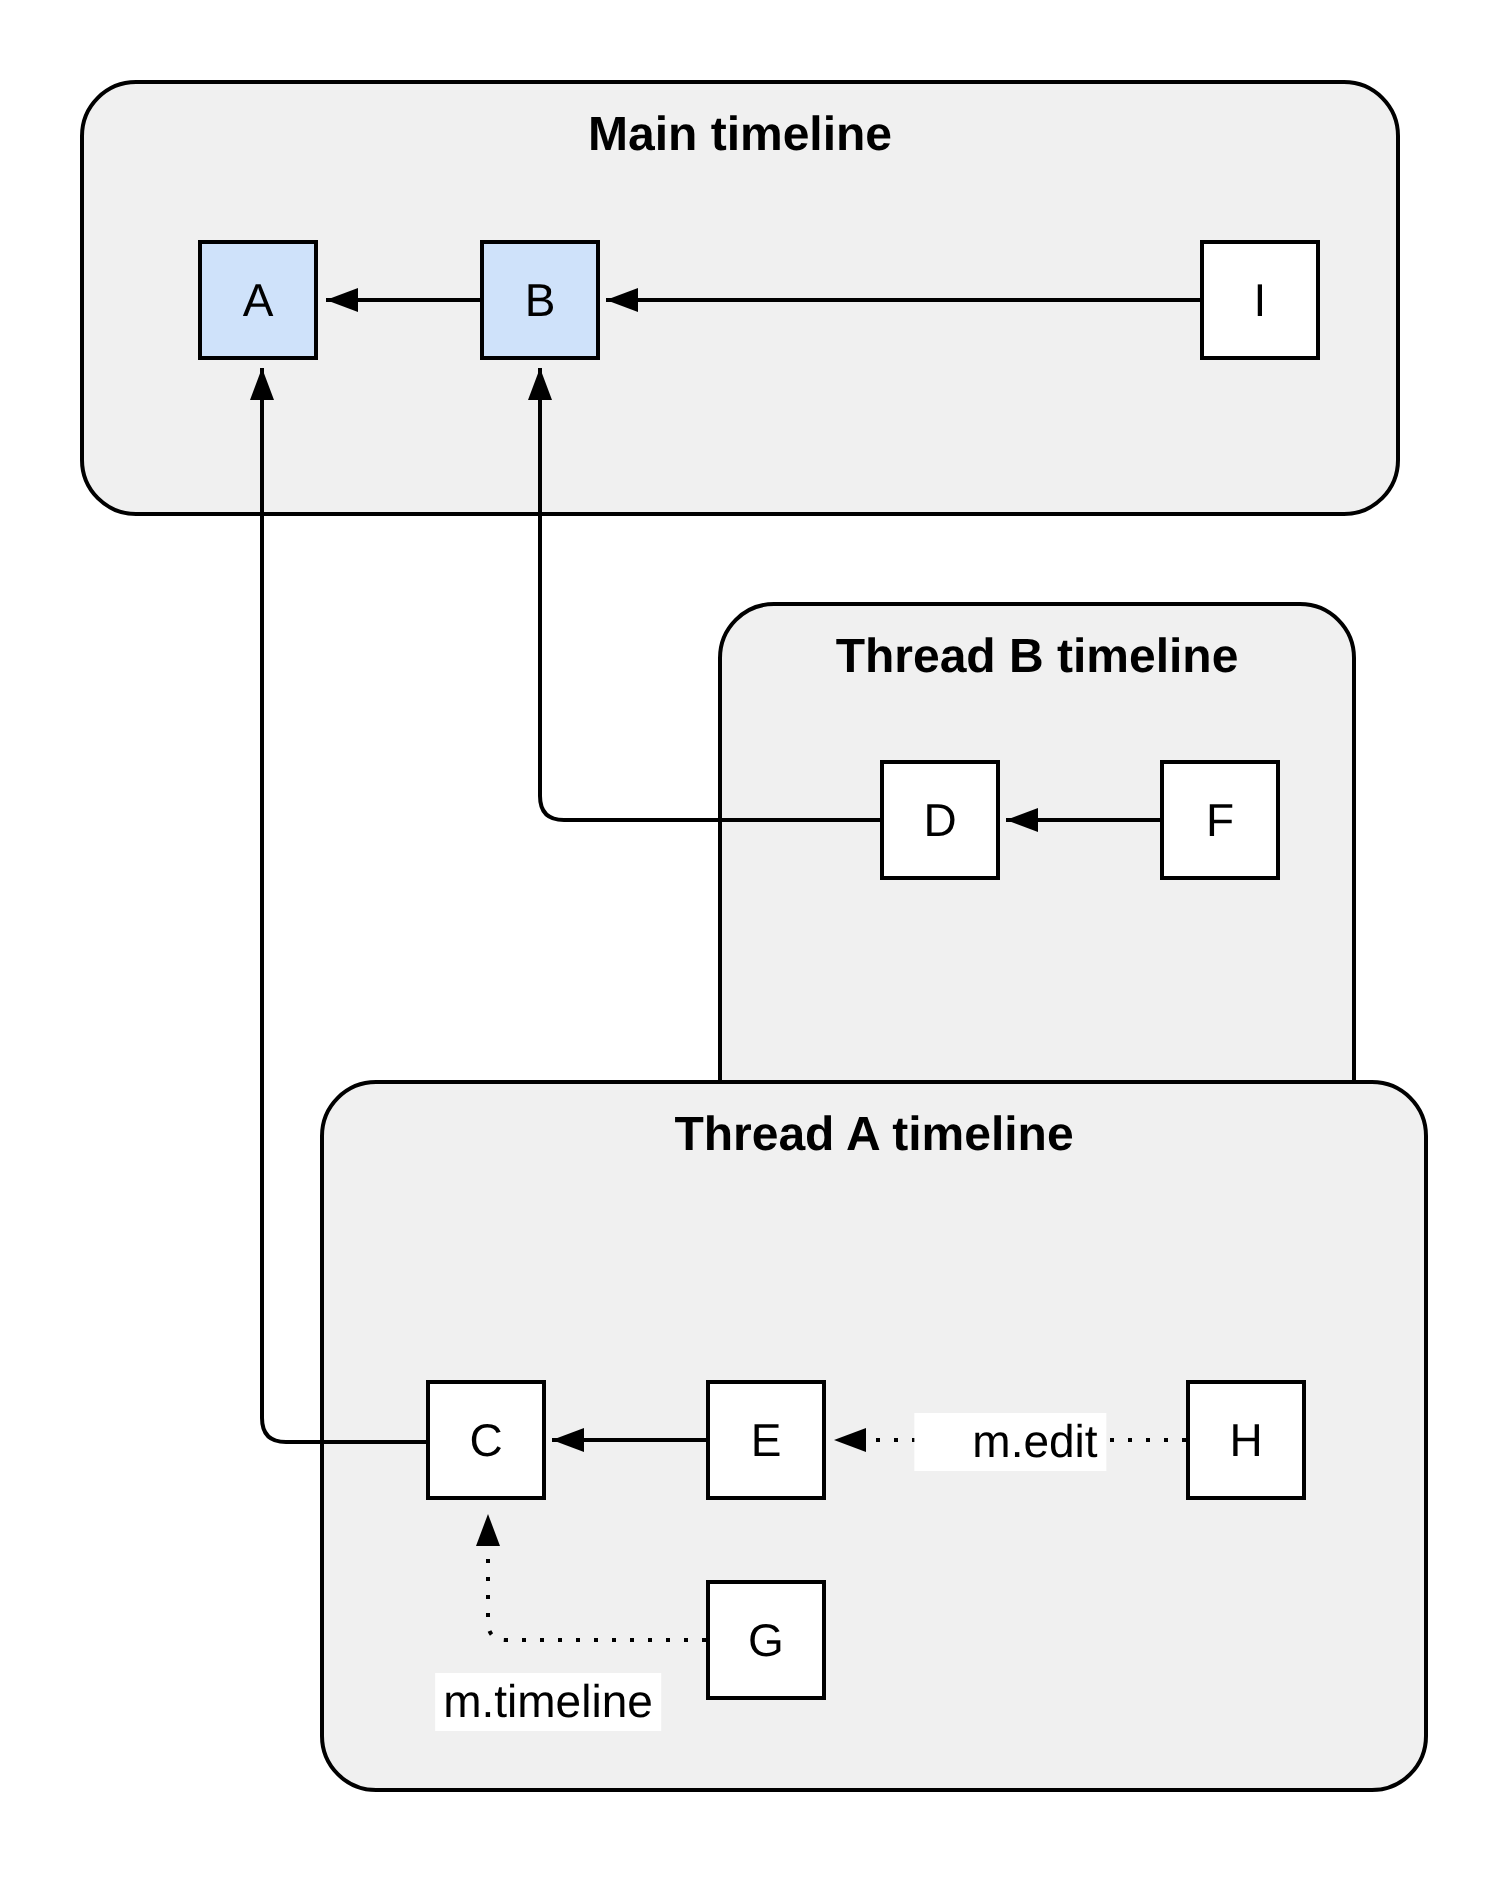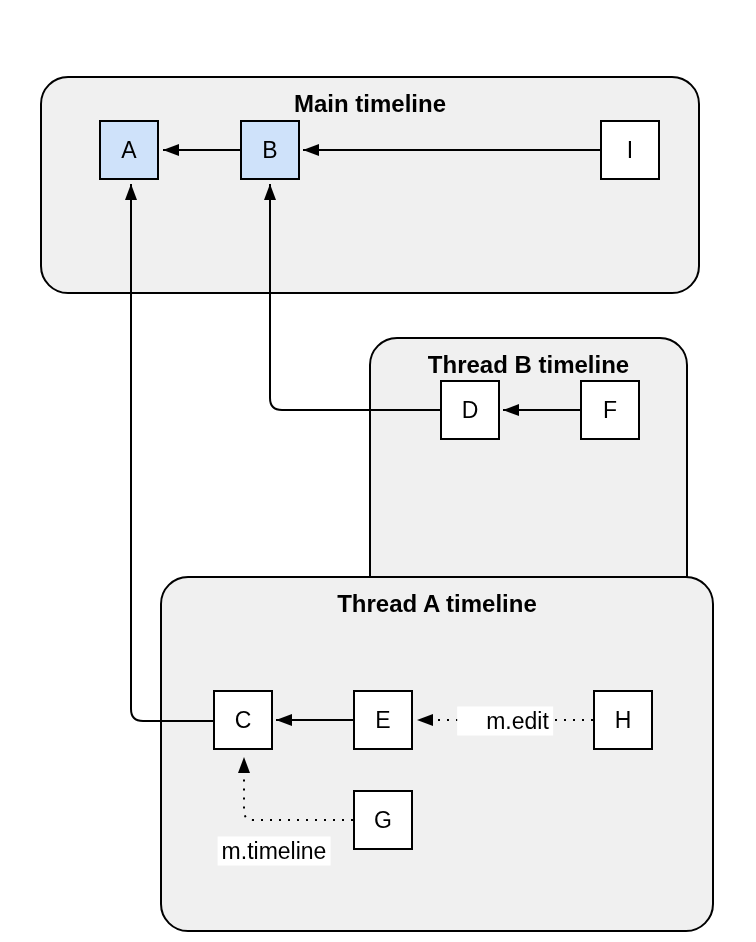--- a/index.html
+++ b/index.html
@@ -15,35 +15,34 @@
     background: #ffffff;
     overflow: hidden;
   }
   .group {
     position: absolute;
     background: #f0f0f0;
     border: 2px solid #000000;
     border-radius: 28px;
     box-sizing: border-box;
     z-index: 1;
-    margin-top: 36px;
   }
   .group-title {
     position: absolute;
     top: 12px;
     left: 0;
     right: 0;
     text-align: center;
     font-weight: bold;
     font-size: 24px;
     color: #000000;
     z-index: 2;
   }
   #group-main    { left: 40px;  top: 40px;  width: 660px; height: 218px; }
-  #group-threadb { left: 369px; top: 301px; width: 319px; height: 272px; }
+  #group-threadb { left: 359px; top: 301px; width: 319px; height: 272px; }
   #group-threada { left: 160px; top: 540px; width: 554px; height: 356px; }
 
   svg.edges-layer {
     position: absolute;
     left: 0;
     top: 0;
     z-index: 5;
   }
   .node {
     position: absolute;

